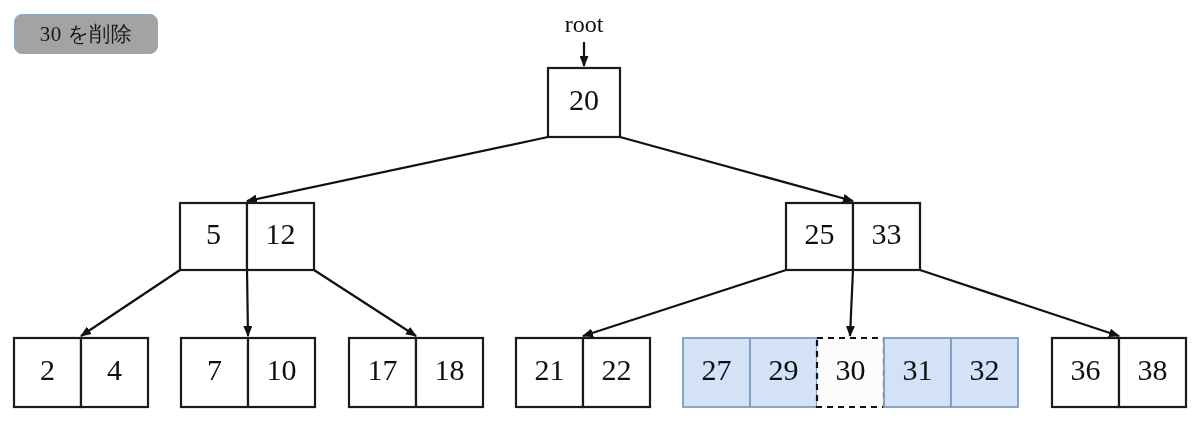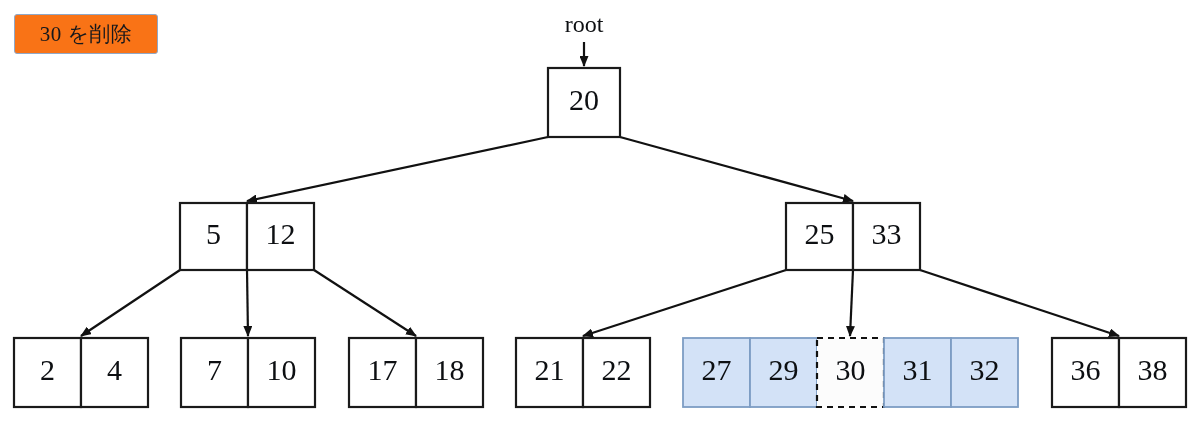--- a/index.html
+++ b/index.html
@@ -22,22 +22,22 @@
     height: 434px;
   }
   .badge {
     position: absolute;
     left: 14px;
     top: 14px;
     width: 144px;
     height: 40px;
     box-sizing: border-box;
     border: 1.4px solid #8fa8c8;
-    border-radius: 3px;
-    background: #f97316;
+    border-radius: 8px;
+    background: #a3a3a3;
     display: flex;
     align-items: center;
     justify-content: center;
     font-family: "Liberation Serif", serif;
     font-size: 21px;
     color: #16181c;
     letter-spacing: 0.5px;
   }
   .node-text {
     font-family: "Liberation Serif", serif;

